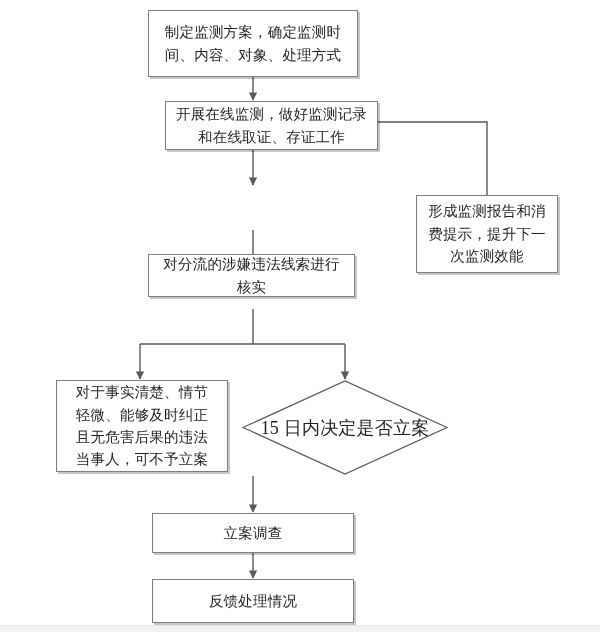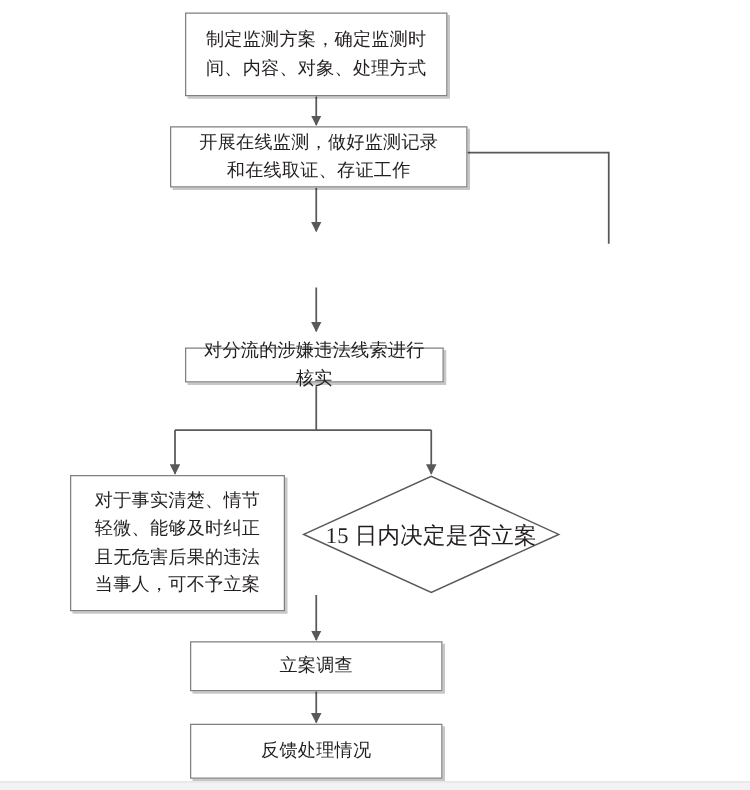--- a/index.html
+++ b/index.html
@@ -107,29 +107,32 @@
     <polyline points="487,195 487,122 361,122" fill="none" stroke="#595959" stroke-width="1.4" marker-end="url(#arrow)"></polyline>
 
     <line x1="253" y1="476" x2="253" y2="512" stroke="#595959" stroke-width="1.4" marker-end="url(#arrow)"></line>
 
     <line x1="253" y1="553" x2="253" y2="578" stroke="#595959" stroke-width="1.4" marker-end="url(#arrow)"></line>
   </svg>
 
   <div class="node shadowed" style="left:148px; top:10px; width:210px; height:67px;">制定监测方案，确定监测时
 间、内容、对象、处理方式</div>
 
-  <div class="node shadowed" style="left:136px; top:101px; width:238px; height:49px;">开展在线监测，做好监测记录
+  <div class="node shadowed" style="left:165px; top:101px; width:213px; height:49px;">开展在线监测，做好监测记录
 和在线取证、存证工作</div>
 
 
-  <div class="node shadowed" style="left:148px; top:278px; width:207px; height:28px;">对分流的涉嫌违法线索进行
+  <div class="node shadowed" style="left:148px; top:254px; width:207px; height:43px;">对分流的涉嫌违法线索进行
 核实</div>
 
+  <div class="node shadowed" style="left:416px; top:195px; width:142px; height:78px;">形成监测报告和消
+费提示，提升下一
+次监测效能</div>
 
-  <div class="node shadowed" style="left:56px; top:380px; width:172px; height:109px;">对于事实清楚、情节
+  <div class="node shadowed" style="left:56px; top:380px; width:172px; height:92px;">对于事实清楚、情节
 轻微、能够及时纠正
 且无危害后果的违法
 当事人，可不予立案</div>
 
   <div class="diamond-wrap" style="left:242px; top:380px; width:206px; height:95px;">
     <svg width="206" height="95" viewBox="0 0 206 95" aria-hidden="true">
       <polygon points="1,47.5 103,1 205,47.5 103,94" fill="#ffffff" stroke="#595959" stroke-width="1.2"></polygon>
     </svg>
     <div class="diamond-label">15 日内决定是否立案</div>
   </div>

